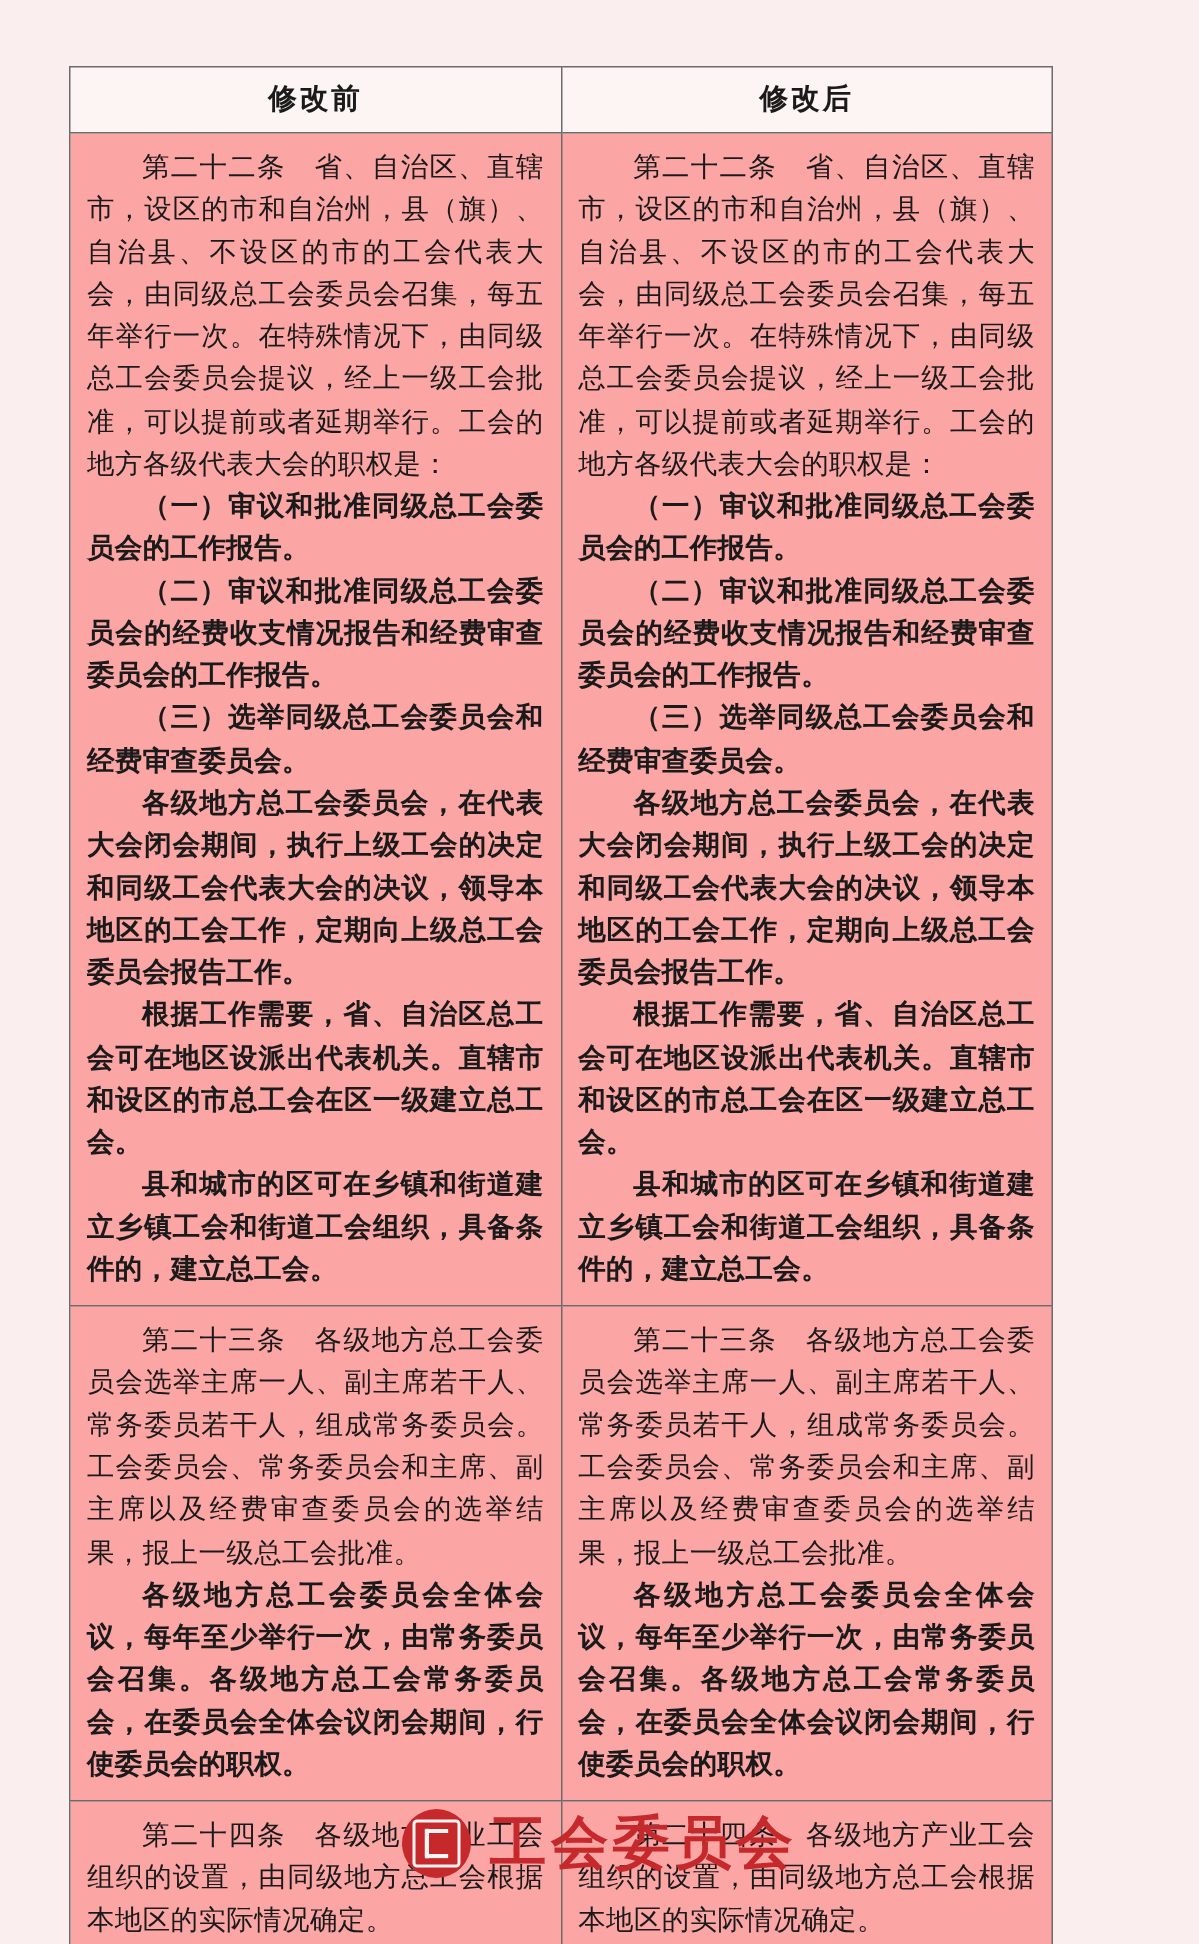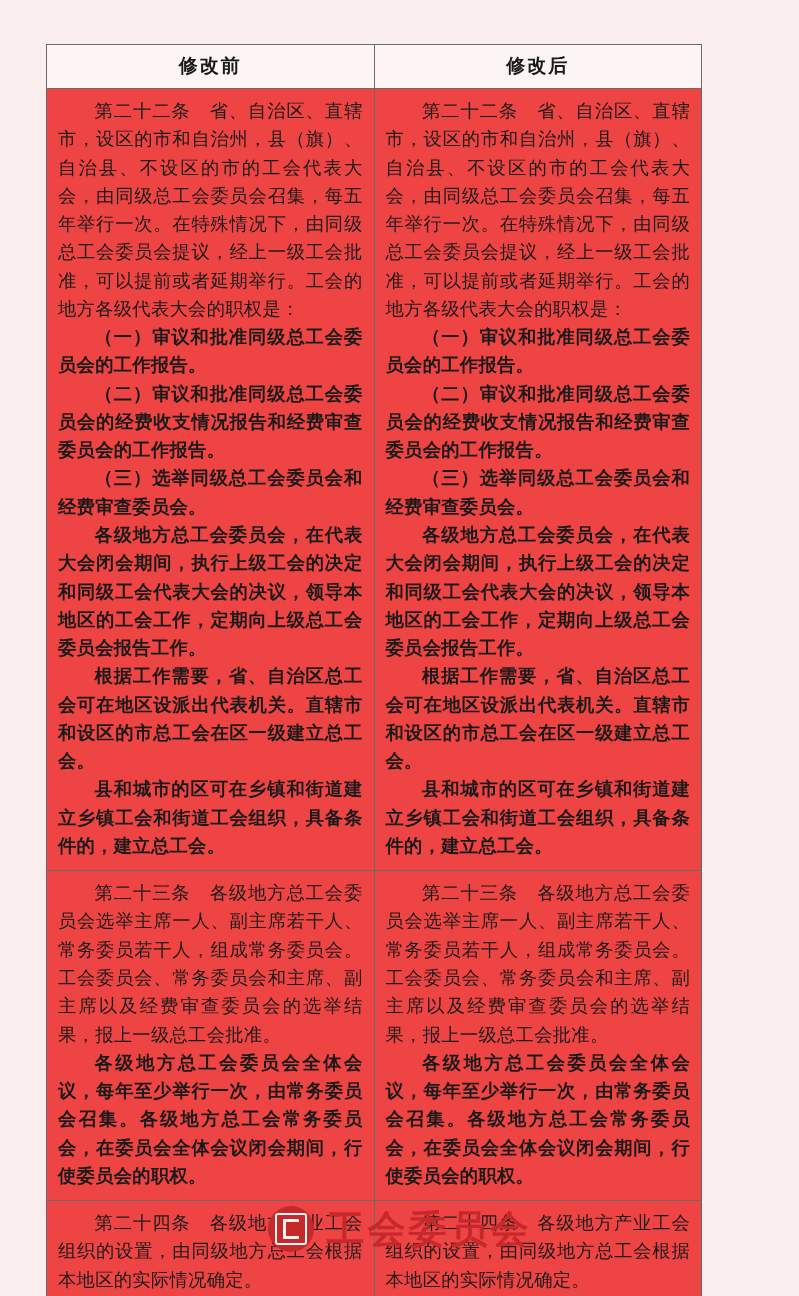--- a/index.html
+++ b/index.html
@@ -38,21 +38,21 @@
     font-weight: bold;
     padding: 8px 0 9px 0;
     text-align: center;
     letter-spacing: 2px;
     background: #fdf4f4;
   }
   table.compare td {
     border: 1px solid #6b6b6b;
     vertical-align: top;
     padding: 8px 11px 10px 11px;
-    background: #ef4444;
+    background: #fca5a5;
   }
   .para {
     font-size: 18.3px;
     line-height: 1.545;
     text-align: justify;
     text-justify: inter-ideograph;
     text-indent: 2em;
     margin: 0;
     letter-spacing: 0.3px;
   }

